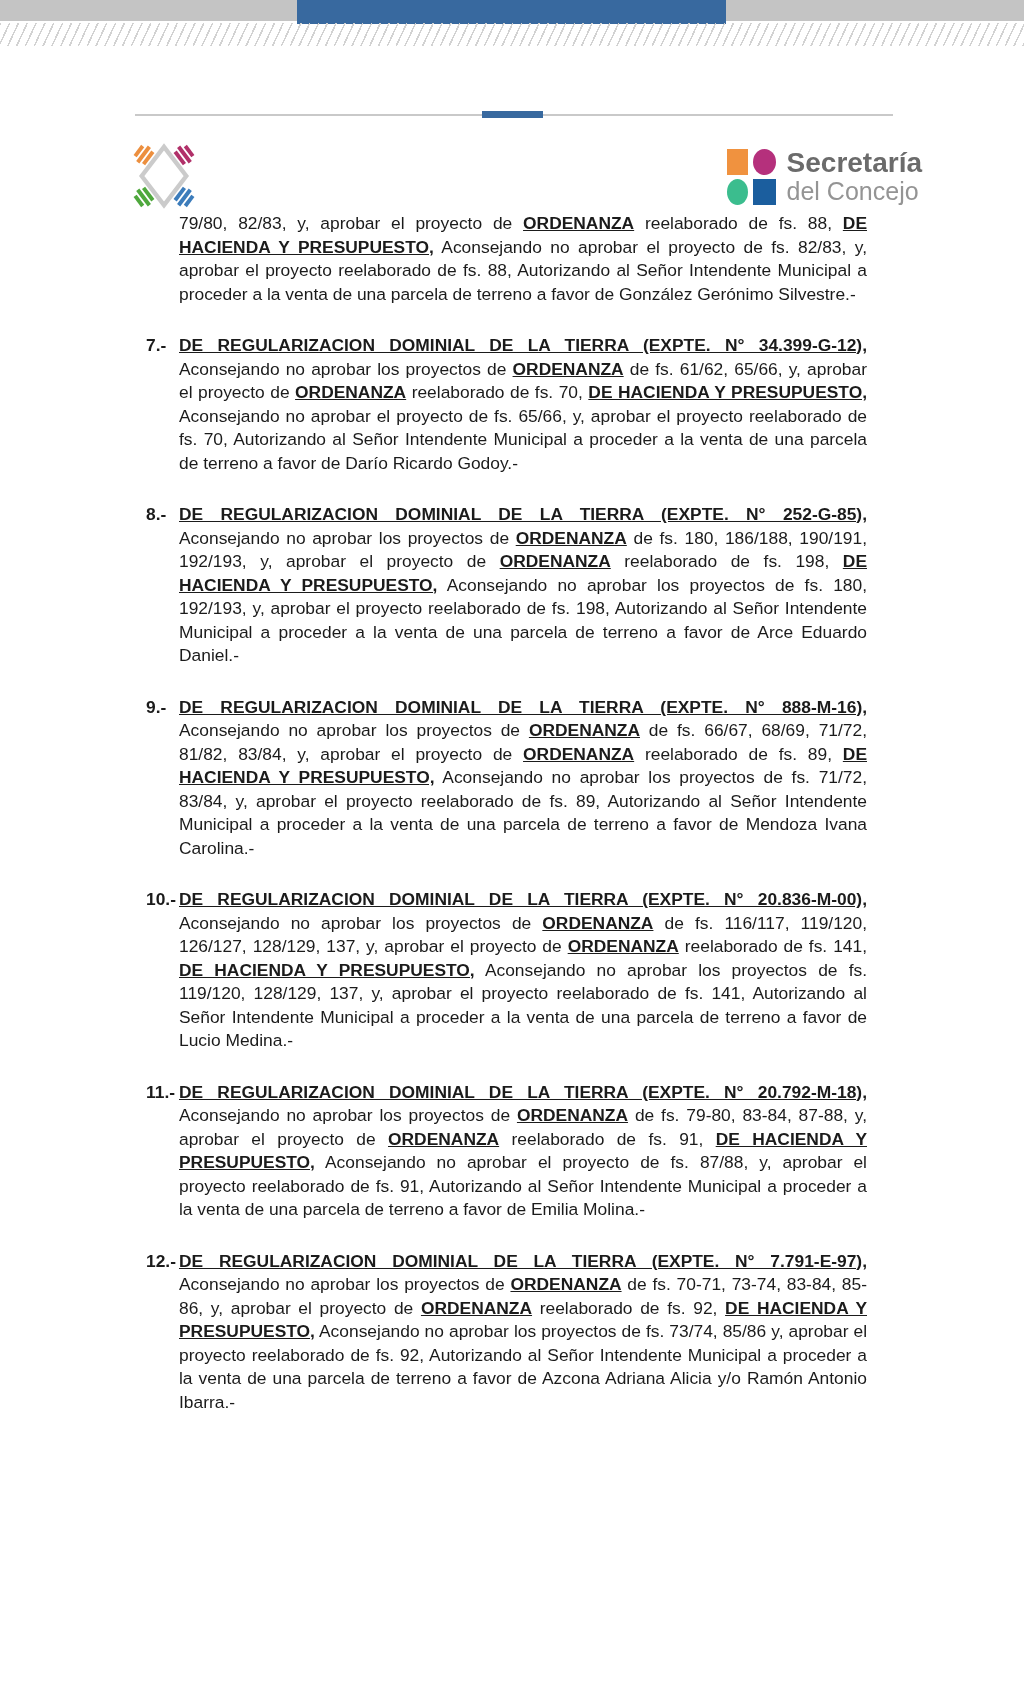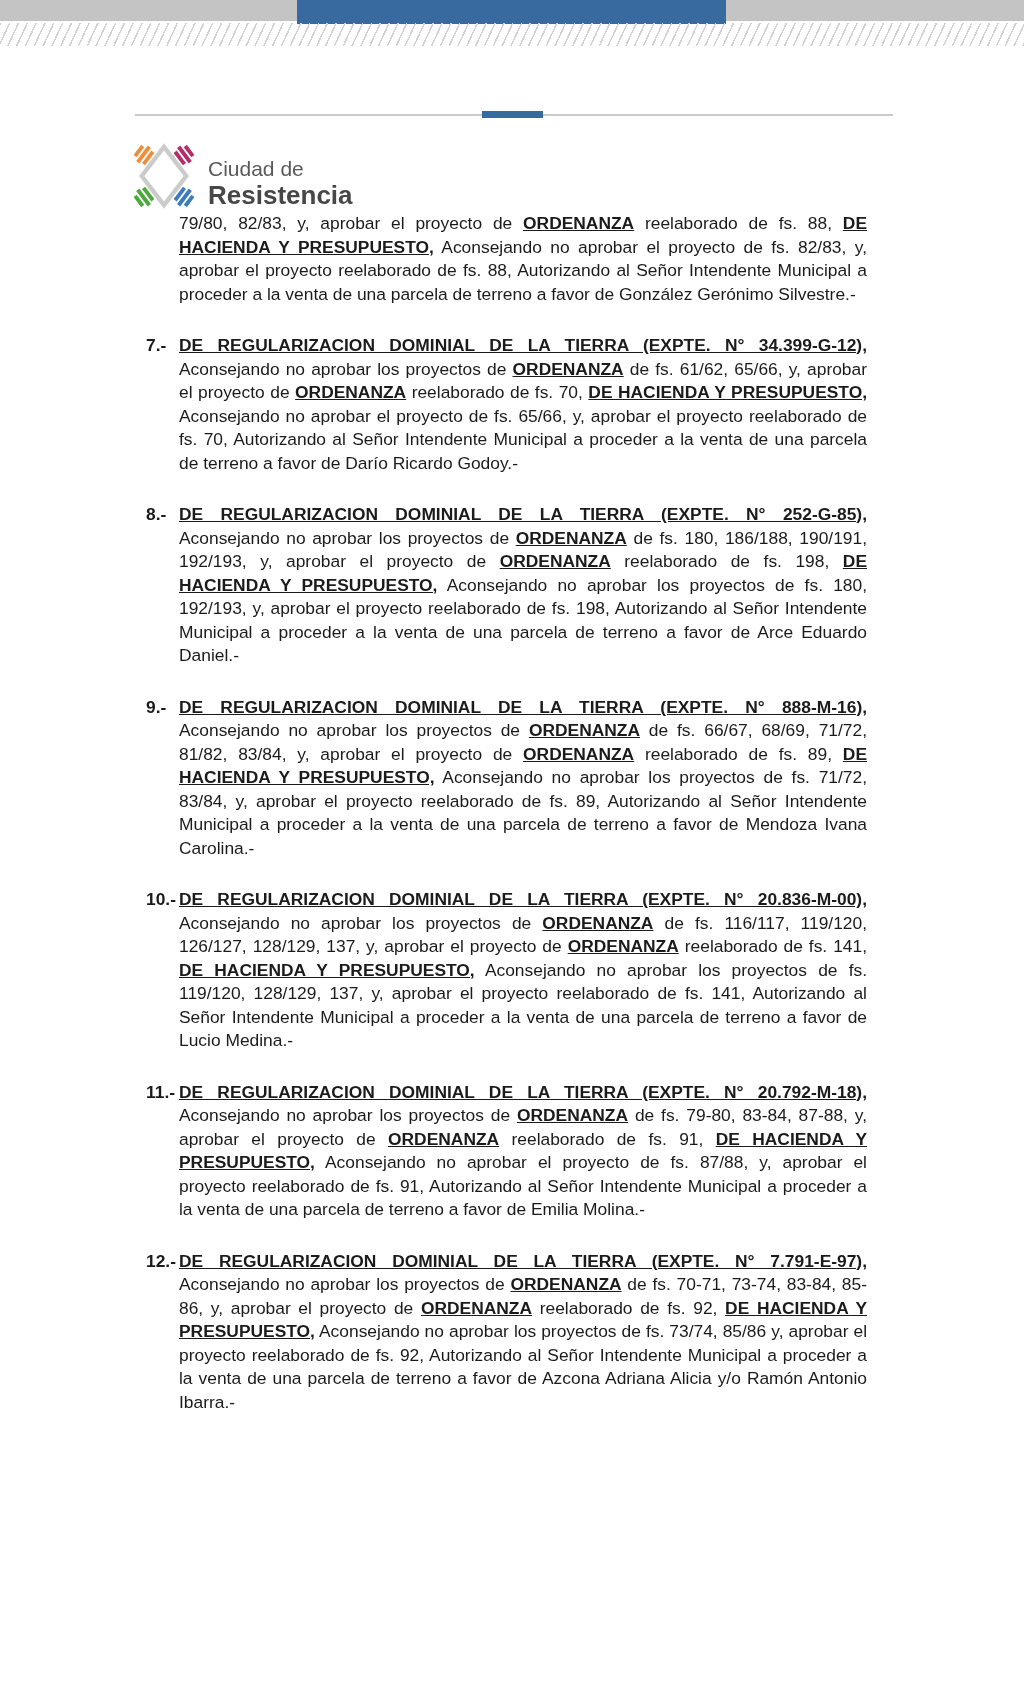--- a/index.html
+++ b/index.html
@@ -61,26 +61,34 @@
             <line x1="4.9" y1="25.8" x2="16.9" y2="9.8"></line>
             <line x1="2.2" y1="19.4" x2="10" y2="9"></line>
           </g>
         </defs>
         <use href="#stripes" class="st-orange"></use>
         <use href="#stripes" class="st-magenta" transform="translate(64,0) scale(-1,1)"></use>
         <use href="#stripes" class="st-green" transform="translate(0,80) scale(1,-1)"></use>
         <use href="#stripes" class="st-blue" transform="translate(64,80) scale(-1,-1)"></use>
         <polygon class="d-outline" points="32,10 55,40 32,70 9,40"></polygon>
       </svg>
-      <div class="city-text">
-        <span class="l1">Ciudad de</span>
-        <span class="l2">Resistencia</span>
+    </div>
+
+    <div class="logo-right">
+      <div class="shapes">
+        <div class="sh c-o"></div>
+        <div class="sh circle c-m"></div>
+        <div class="sh circle c-g"></div>
+        <div class="sh c-b"></div>
+      </div>
+      <div class="council-text">
+        <span class="l1">Secretaría</span>
+        <span class="l2">del Concejo</span>
       </div>
     </div>
-
   </div>
 
   <main class="doc">
       <div class="para"><span><span>79/80, 82/83, y, aprobar el proyecto de </span><span class="bu">ORDENANZA</span><span> reelaborado de fs. 88, </span><span class="bu">DE HACIENDA Y PRESUPUESTO,</span><span> Aconsejando no aprobar el proyecto de fs. 82/83, y, aprobar el proyecto reelaborado de fs. 88, Autorizando al Señor Intendente Municipal a proceder a la venta de una parcela de terreno a favor de González Gerónimo Silvestre.-</span></span></div>
       <div class="para"><span class="num">7.-</span><span><span class="bu">DE REGULARIZACION DOMINIAL DE LA TIERRA (EXPTE. N° 34.399-G-12),</span><span> Aconsejando no aprobar los proyectos de </span><span class="bu">ORDENANZA</span><span> de fs. 61/62, 65/66, y, aprobar el proyecto de </span><span class="bu">ORDENANZA</span><span> reelaborado de fs. 70, </span><span class="bu">DE HACIENDA Y PRESUPUESTO,</span><span> Aconsejando no aprobar el proyecto de fs. 65/66, y, aprobar el proyecto reelaborado de fs. 70, Autorizando al Señor Intendente Municipal a proceder a la venta de una parcela de terreno a favor de Darío Ricardo Godoy.-</span></span></div>
       <div class="para"><span class="num">8.-</span><span><span class="bu">DE REGULARIZACION DOMINIAL DE LA TIERRA (EXPTE. N° 252-G-85),</span><span> Aconsejando no aprobar los proyectos de </span><span class="bu">ORDENANZA</span><span> de fs. 180, 186/188, 190/191, 192/193, y, aprobar el proyecto de </span><span class="bu">ORDENANZA</span><span> reelaborado de fs. 198, </span><span class="bu">DE HACIENDA Y PRESUPUESTO,</span><span> Aconsejando no aprobar los proyectos de fs. 180, 192/193, y, aprobar el proyecto reelaborado de fs. 198, Autorizando al Señor Intendente Municipal a proceder a la venta de una parcela de terreno a favor de Arce Eduardo Daniel.-</span></span></div>
       <div class="para"><span class="num">9.-</span><span><span class="bu">DE REGULARIZACION DOMINIAL DE LA TIERRA (EXPTE. N° 888-M-16),</span><span> Aconsejando no aprobar los proyectos de </span><span class="bu">ORDENANZA</span><span> de fs. 66/67, 68/69, 71/72, 81/82, 83/84, y, aprobar el proyecto de </span><span class="bu">ORDENANZA</span><span> reelaborado de fs. 89, </span><span class="bu">DE HACIENDA Y PRESUPUESTO,</span><span> Aconsejando no aprobar los proyectos de fs. 71/72, 83/84, y, aprobar el proyecto reelaborado de fs. 89, Autorizando al Señor Intendente Municipal a proceder a la venta de una parcela de terreno a favor de Mendoza Ivana Carolina.-</span></span></div>
       <div class="para"><span class="num">10.-</span><span><span class="bu">DE REGULARIZACION DOMINIAL DE LA TIERRA (EXPTE. N° 20.836-M-00),</span><span> Aconsejando no aprobar los proyectos de </span><span class="bu">ORDENANZA</span><span> de fs. 116/117, 119/120, 126/127, 128/129, 137, y, aprobar el proyecto de </span><span class="bu">ORDENANZA</span><span> reelaborado de fs. 141, </span><span class="bu">DE HACIENDA Y PRESUPUESTO,</span><span> Aconsejando no aprobar los proyectos de fs. 119/120, 128/129, 137, y, aprobar el proyecto reelaborado de fs. 141, Autorizando al Señor Intendente Municipal a proceder a la venta de una parcela de terreno a favor de Lucio Medina.-</span></span></div>
       <div class="para"><span class="num">11.-</span><span><span class="bu">DE REGULARIZACION DOMINIAL DE LA TIERRA (EXPTE. N° 20.792-M-18),</span><span> Aconsejando no aprobar los proyectos de </span><span class="bu">ORDENANZA</span><span> de fs. 79-80, 83-84, 87-88, y, aprobar el proyecto de </span><span class="bu">ORDENANZA</span><span> reelaborado de fs. 91, </span><span class="bu">DE HACIENDA Y PRESUPUESTO,</span><span> Aconsejando no aprobar el proyecto de fs. 87/88, y, aprobar el proyecto reelaborado de fs. 91, Autorizando al Señor Intendente Municipal a proceder a la venta de una parcela de terreno a favor de Emilia Molina.-</span></span></div>
       <div class="para"><span class="num">12.-</span><span><span class="bu">DE REGULARIZACION DOMINIAL DE LA TIERRA (EXPTE. N° 7.791-E-97),</span><span> Aconsejando no aprobar los proyectos de </span><span class="bu">ORDENANZA</span><span> de fs. 70-71, 73-74, 83-84, 85-86, y, aprobar el proyecto de </span><span class="bu">ORDENANZA</span><span> reelaborado de fs. 92, </span><span class="bu">DE HACIENDA Y PRESUPUESTO,</span><span> Aconsejando no aprobar los proyectos de fs. 73/74, 85/86 y, aprobar el proyecto reelaborado de fs. 92, Autorizando al Señor Intendente Municipal a proceder a la venta de una parcela de terreno a favor de Azcona Adriana Alicia y/o Ramón Antonio Ibarra.-</span></span></div>

